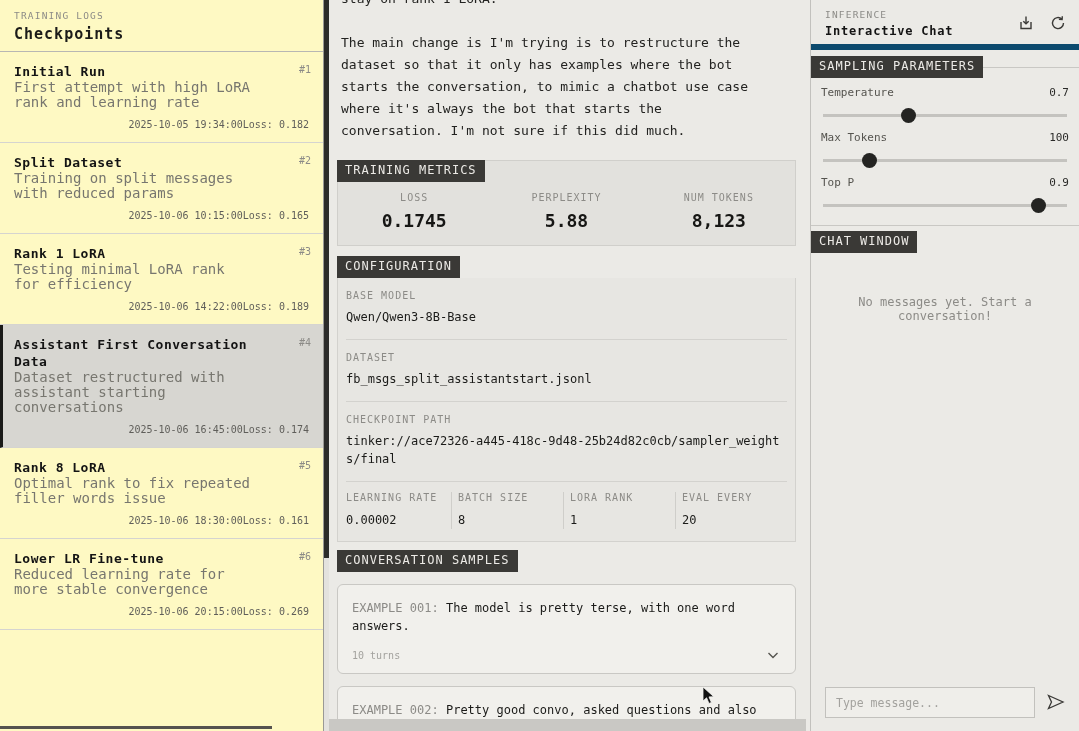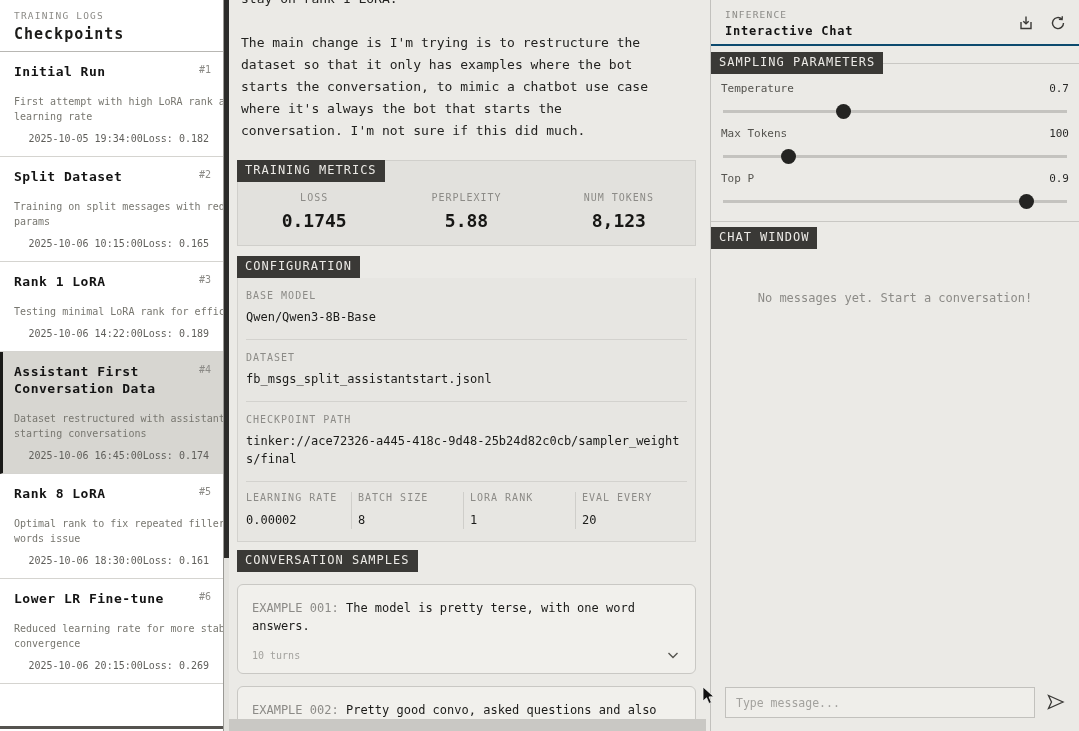--- a/index.html
+++ b/index.html
@@ -5,31 +5,31 @@
   * { margin:0; padding:0; box-sizing:border-box; }
   html,body { width:1079px; height:731px; overflow:hidden; }
   body {
     font-family: "DejaVu Sans Mono", "Liberation Mono", monospace;
     background:#ebeae6; color:#141414; font-size:12px;
   }
   .layout { display:flex; width:1079px; height:731px; }
 
   
   .sidebar {
-    width:224px; height:731px; background:#ffffff; border-right:1px solid #9a9995;
+    width:324px; height:731px; background:#fef9c3; border-right:1px solid #9a9995;
     position:relative; flex:none; overflow:hidden;
   }
   .sb-header { padding:10px 14px 8px 14px; border-bottom:1px solid #b8b7b3; }
   .eyebrow { font-size:9.5px; letter-spacing:1.2px; color:#8c8b87; }
   .sb-title { font-size:15px; font-weight:bold; letter-spacing:1px; margin-top:4px; color:#1b1b19; }
   .sb-item { padding:11px 14px 12px 14px; border-bottom:1px solid #d5d4d0; position:relative; cursor:pointer; }
   .sb-item.selected { background:#d7d6d1; border-left:3px solid #1a1a18; padding-left:11px; }
   .sb-item-title { font-size:13px; font-weight:bold; letter-spacing:0.5px; line-height:17px; padding-right:26px; }
   .sb-item-num { position:absolute; top:12px; right:12px; font-size:10px; color:#8c8b87; }
-  .sb-item-desc { font-size:10px; color:#77766f; line-height:15px; margin-top:14px; width:244px; }
+  .sb-item-desc { font-size:14px; color:#77766f; line-height:15px; margin-top:0; width:244px; }
   .sb-item.selected .sb-item-desc { width:244px; }
   .sb-item-meta { display:flex; justify-content:flex-end; margin-top:9px; font-size:10px; color:#5f5e5a; }
   .sb-hscroll { position:absolute; bottom:2px; left:0; width:272px; height:3px; background:#55534f; }
 
   
   .vscroll { width:5px; flex:none; position:relative; background:#e3e2de; }
   .vscroll-thumb { position:absolute; top:0; left:0; width:5px; height:558px; background:#2c2c2a; }
 
   
   .middle { width:482px; flex:none; position:relative; overflow:hidden; padding:0 0 0 8px; border-right:1px solid #c2c1bd; }
@@ -66,21 +66,21 @@
   }
   .sample-text { font-size:12px; line-height:18px; width:431px; color:#1b1b19; }
   .sample-label { color:#8c8b87; }
   .sample-foot { display:flex; justify-content:space-between; align-items:center; margin-top:12px; }
   .sample-turns { font-size:10px; color:#a3a29e; }
   .chev { width:16px; height:16px; color:#55544f; cursor:pointer; }
   .mid-hscroll { position:absolute; bottom:0; left:0; width:477px; height:12px; background:#c9c8c4; }
 
   
   .rightpanel { flex:1; position:relative; display:flex; flex-direction:column; background:#ebeae6; overflow:hidden; }
-  .rp-header { padding:9px 14px 6px 14px; border-bottom:2px solid #0c4a6e; position:relative; }
+  .rp-header { padding:9px 14px 6px 14px; border-bottom:6px solid #0c4a6e; position:relative; }
   .rp-title { font-size:12px; font-weight:bold; letter-spacing:0.8px; margin-top:4px; }
   .rp-icons { position:absolute; top:14px; right:12px; display:flex; gap:14px; }
   .icon-btn { width:18px; height:18px; color:#3a3936; cursor:pointer; background:none; border:none; padding:0; }
   .rp-section-head { display:flex; align-items:center; margin-top:6px; }
   .rp-section-head .line { flex:1; height:1px; background:#c9c8c4; }
   .slider-row { padding:8px 10px 0 10px; }
   .slider-labels { display:flex; justify-content:space-between; font-size:11px; color:#55544f; }
   .slider-value { color:#2a2a28; }
   .slider-track { position:relative; height:3px; background:#c4c3bf; margin:15px 2px 6px 2px; }
   .slider-knob { position:absolute; top:-6px; width:15px; height:15px; border-radius:50%; background:#242422; margin-left:-7px; cursor:grab; }

